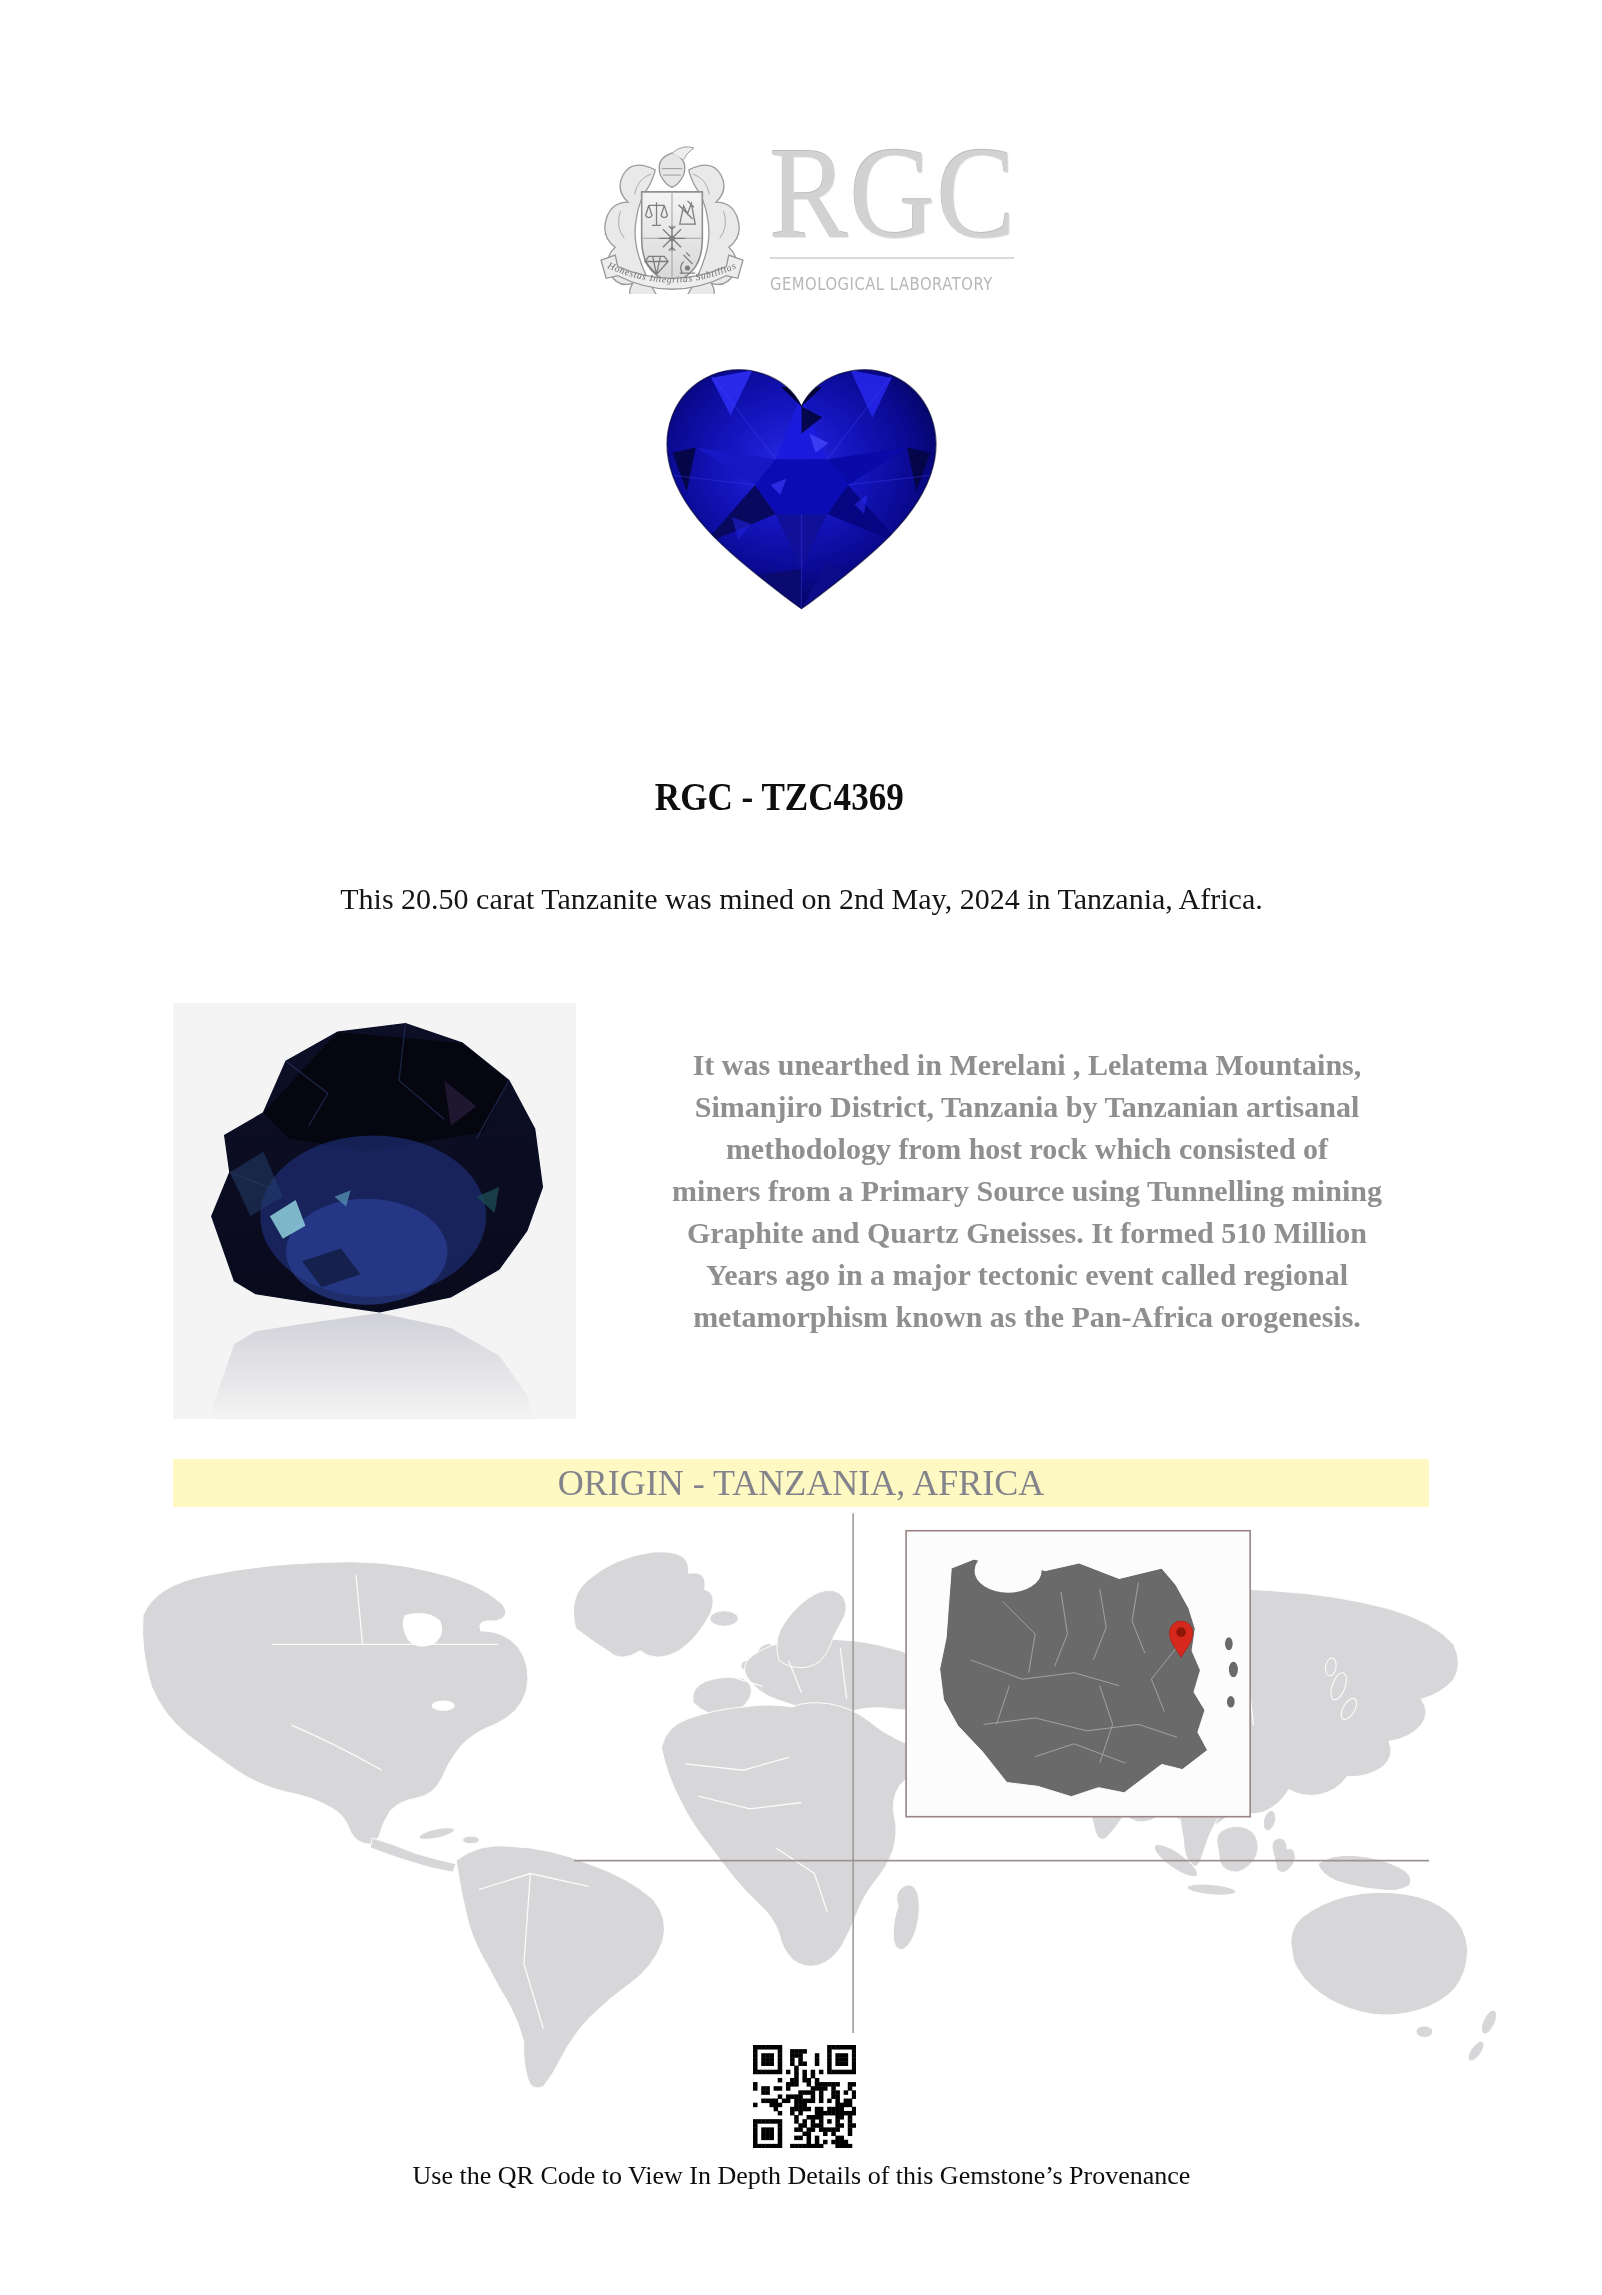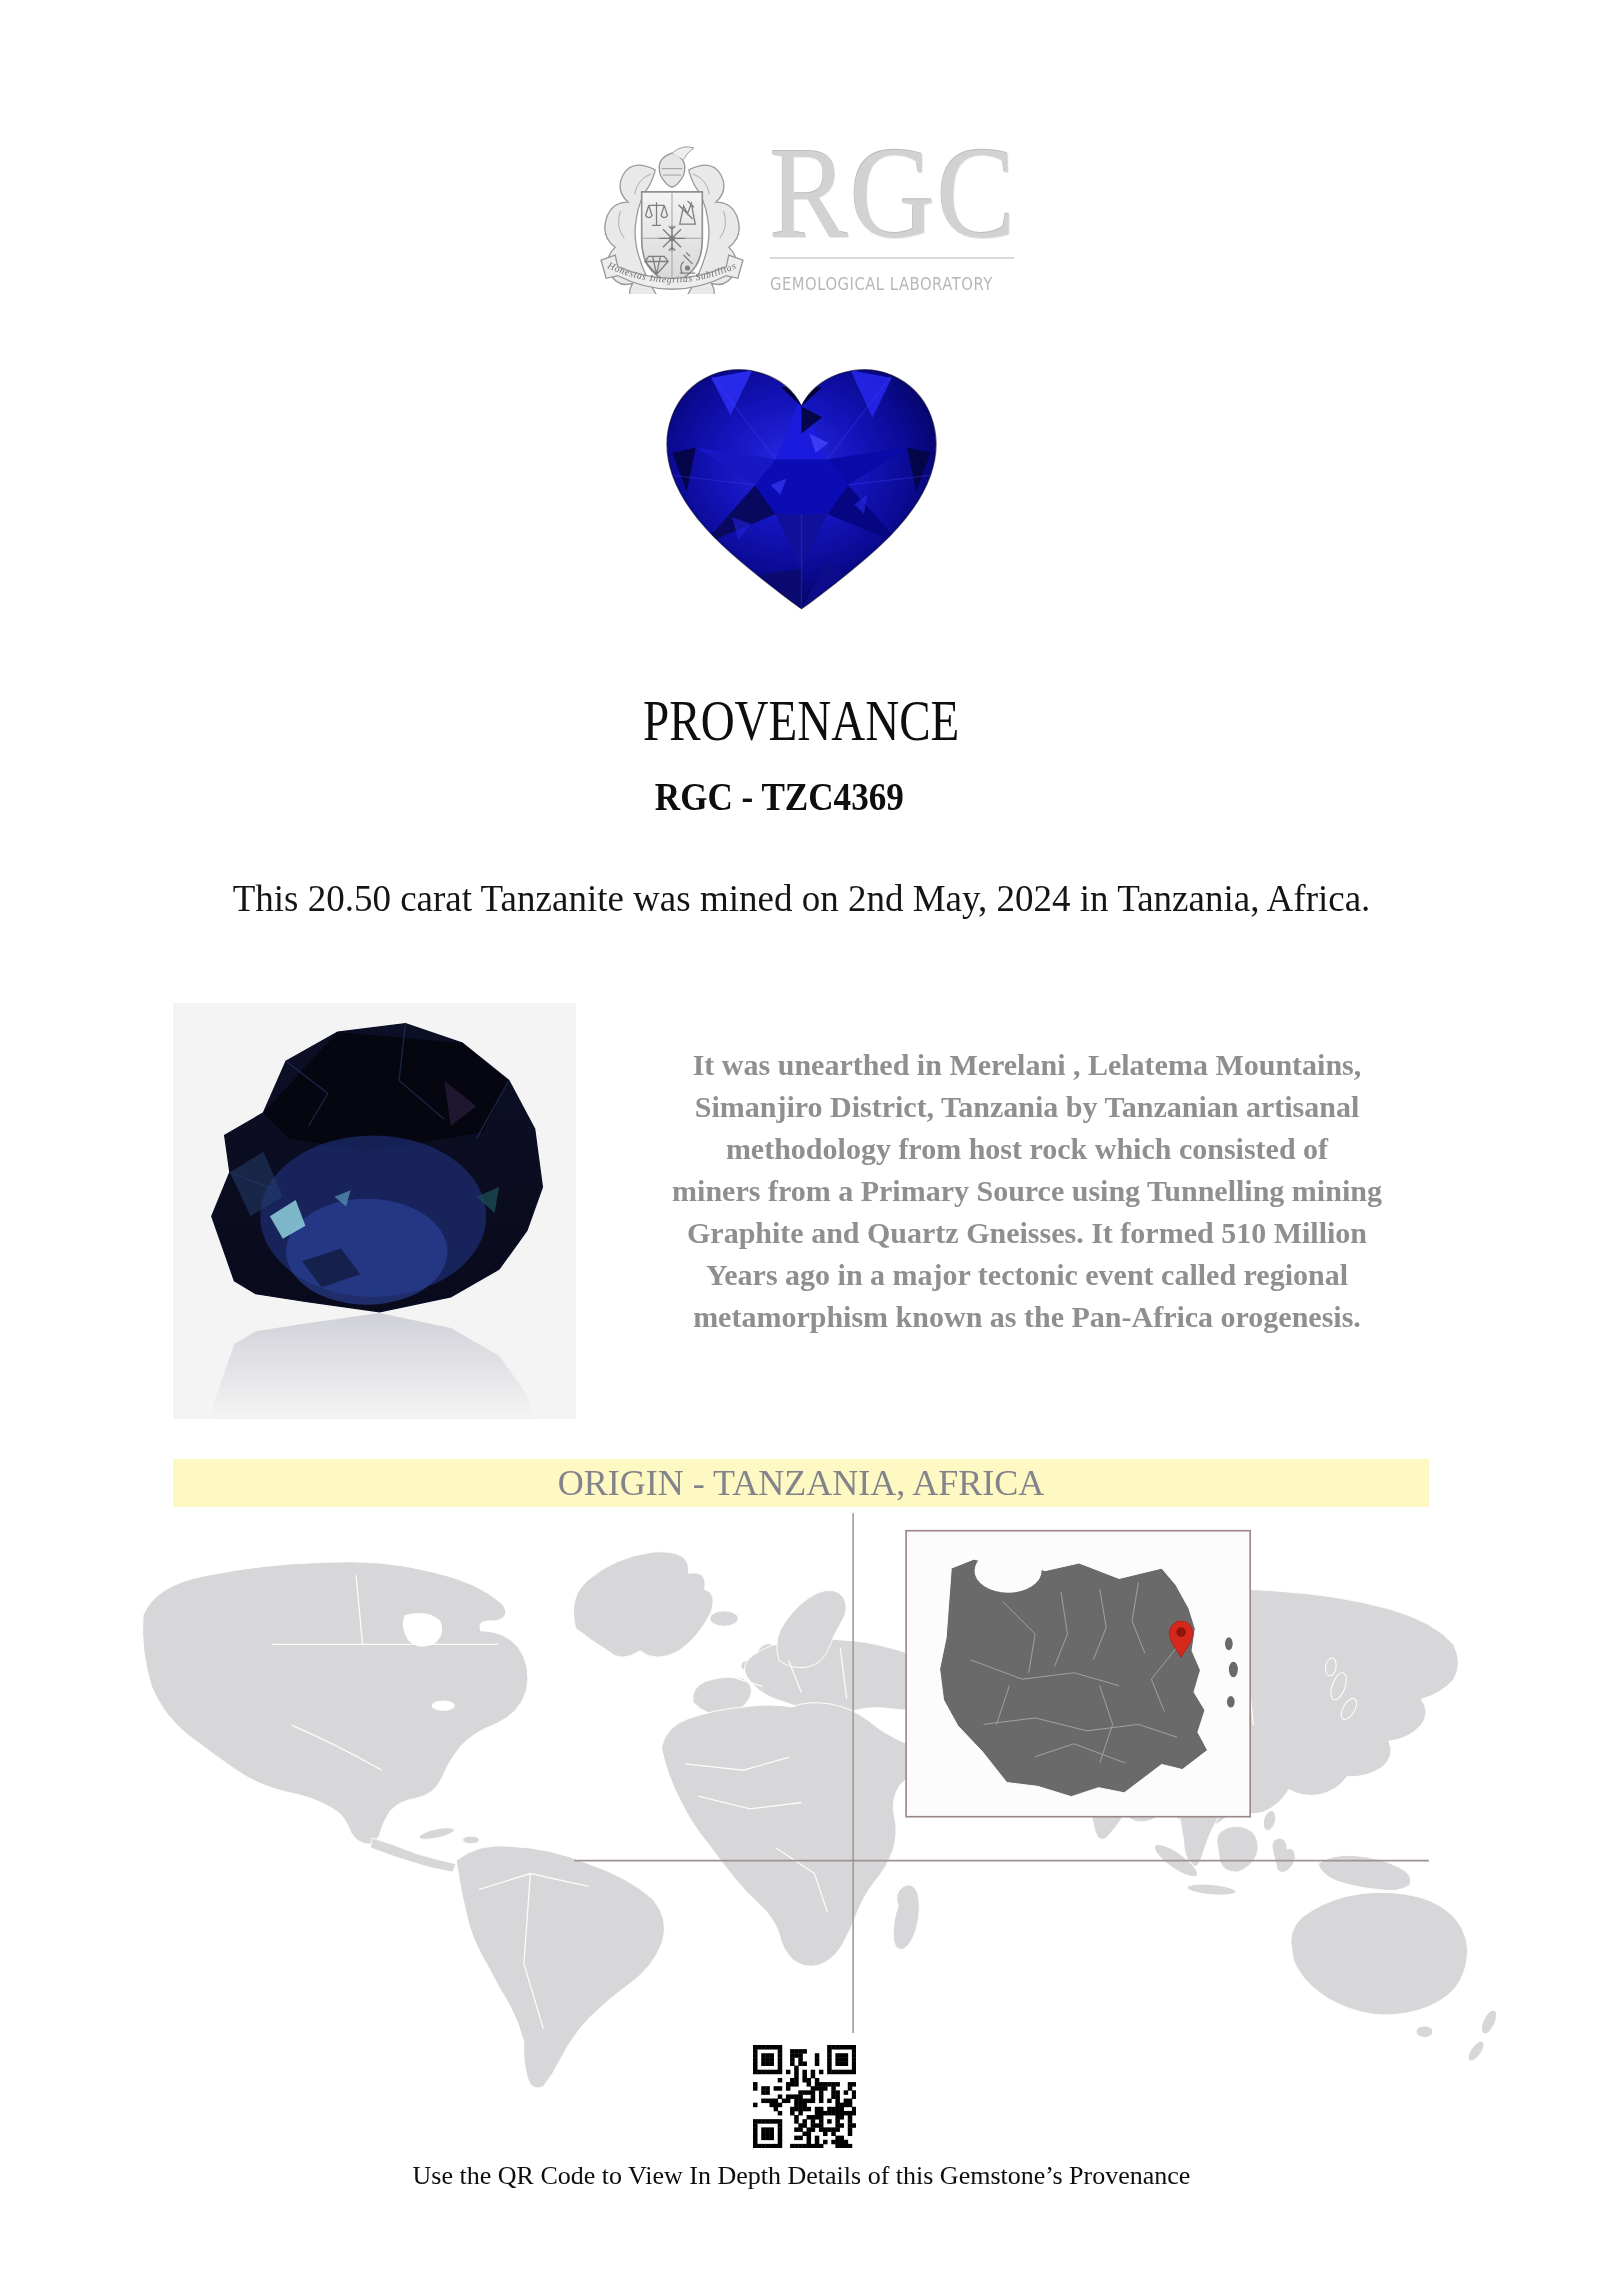--- a/index.html
+++ b/index.html
@@ -36,21 +36,21 @@
   .heart-svg{left:654px;top:356px;width:295px;height:256px;}
 
   
   .title-row{left:0;top:693px;width:1603px;text-align:center;line-height:56px;}
   .title-row span{display:inline-block;font-size:56px;color:#0e0e0e;transform:scaleX(.84);white-space:nowrap;}
   .code-row{left:0;top:777px;width:1558px;text-align:center;line-height:39px;}
   .code-row span{display:inline-block;font-size:39px;font-weight:bold;color:#0e0e0e;transform:scaleX(.90);white-space:nowrap;}
 
   
   .intro{left:0;top:873px;width:1603px;text-align:center;color:#151515;}
-  .intro div{font-size:37px;line-height:52px;white-space:nowrap;}
+  .intro div{font-size:30px;line-height:52px;white-space:nowrap;}
 
   
   .photo-box{left:173px;top:1003px;width:403px;height:416px;background:#f4f4f4;}
   .desc{left:649px;top:1044px;width:756px;text-align:center;color:#8f8f8f;}
   .desc div{font-size:30px;line-height:42px;white-space:nowrap;font-weight:bold;}
 
   
   .origin-bar{
     left:173px;top:1459px;width:1256px;height:48px;background:#fef9c3;
     text-align:center;line-height:48px;font-size:36px;color:#83838b;
@@ -160,23 +160,20 @@
       <polygon points="228,78 228,120 260,95" fill="#01012a" opacity=".8"></polygon>
       <polygon points="240,120 270,135 250,150" fill="#4a4aff" opacity=".7"></polygon>
       <polygon points="180,200 205,190 195,215" fill="#3f3fff" opacity=".6"></polygon>
       <polygon points="310,230 330,215 325,245" fill="#2f2fff" opacity=".5"></polygon>
       <polygon points="120,250 150,260 130,285" fill="#2222d8" opacity=".6"></polygon>
       <path d="M 88,30 L 188,160 M 368,30 L 268,160 M 28,185 L 156,200 M 428,185 L 300,200 M 228,392 L 228,245" stroke="#4646ff" stroke-width="2" opacity=".3" fill="none"></path>
     </g>
     <use href="#heartPath" fill="none" stroke="#00002f" stroke-width="2" opacity=".6"></use>
   </svg>
 
-  <div class="abs title-row">
-    <span>PROVENANCE</span>
-  </div>
   <div class="abs code-row">
     <span>RGC - TZC4369</span>
   </div>
 
   <div class="abs intro">
     <div>This 20.50 carat Tanzanite was mined on 2nd May, 2024 in Tanzania, Africa.</div>
   </div>
 
   <div class="abs photo-box">
     <svg viewBox="0 0 624 644" width="403" height="416">

